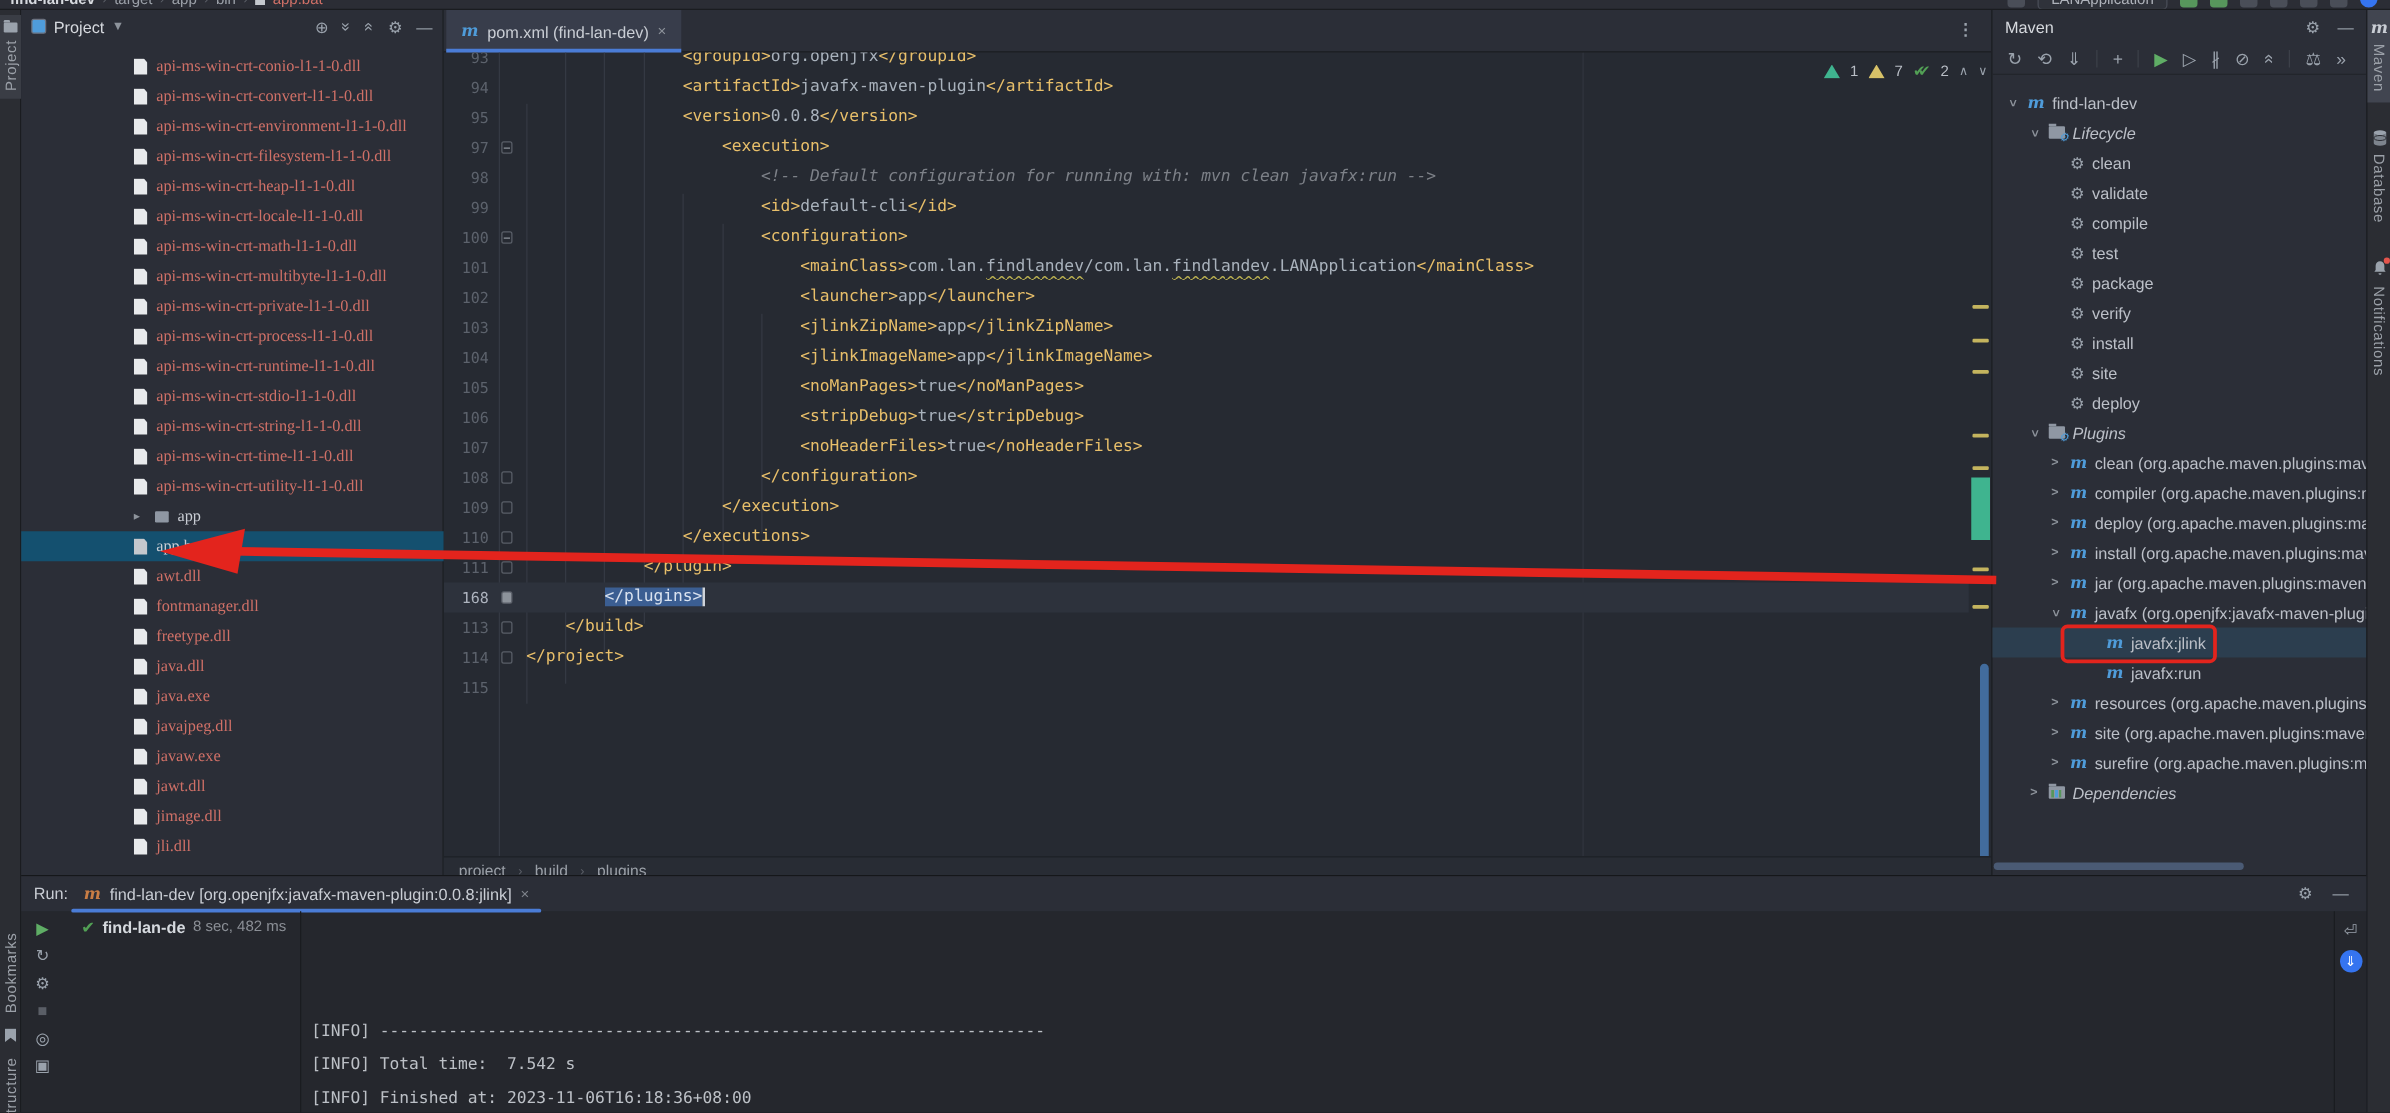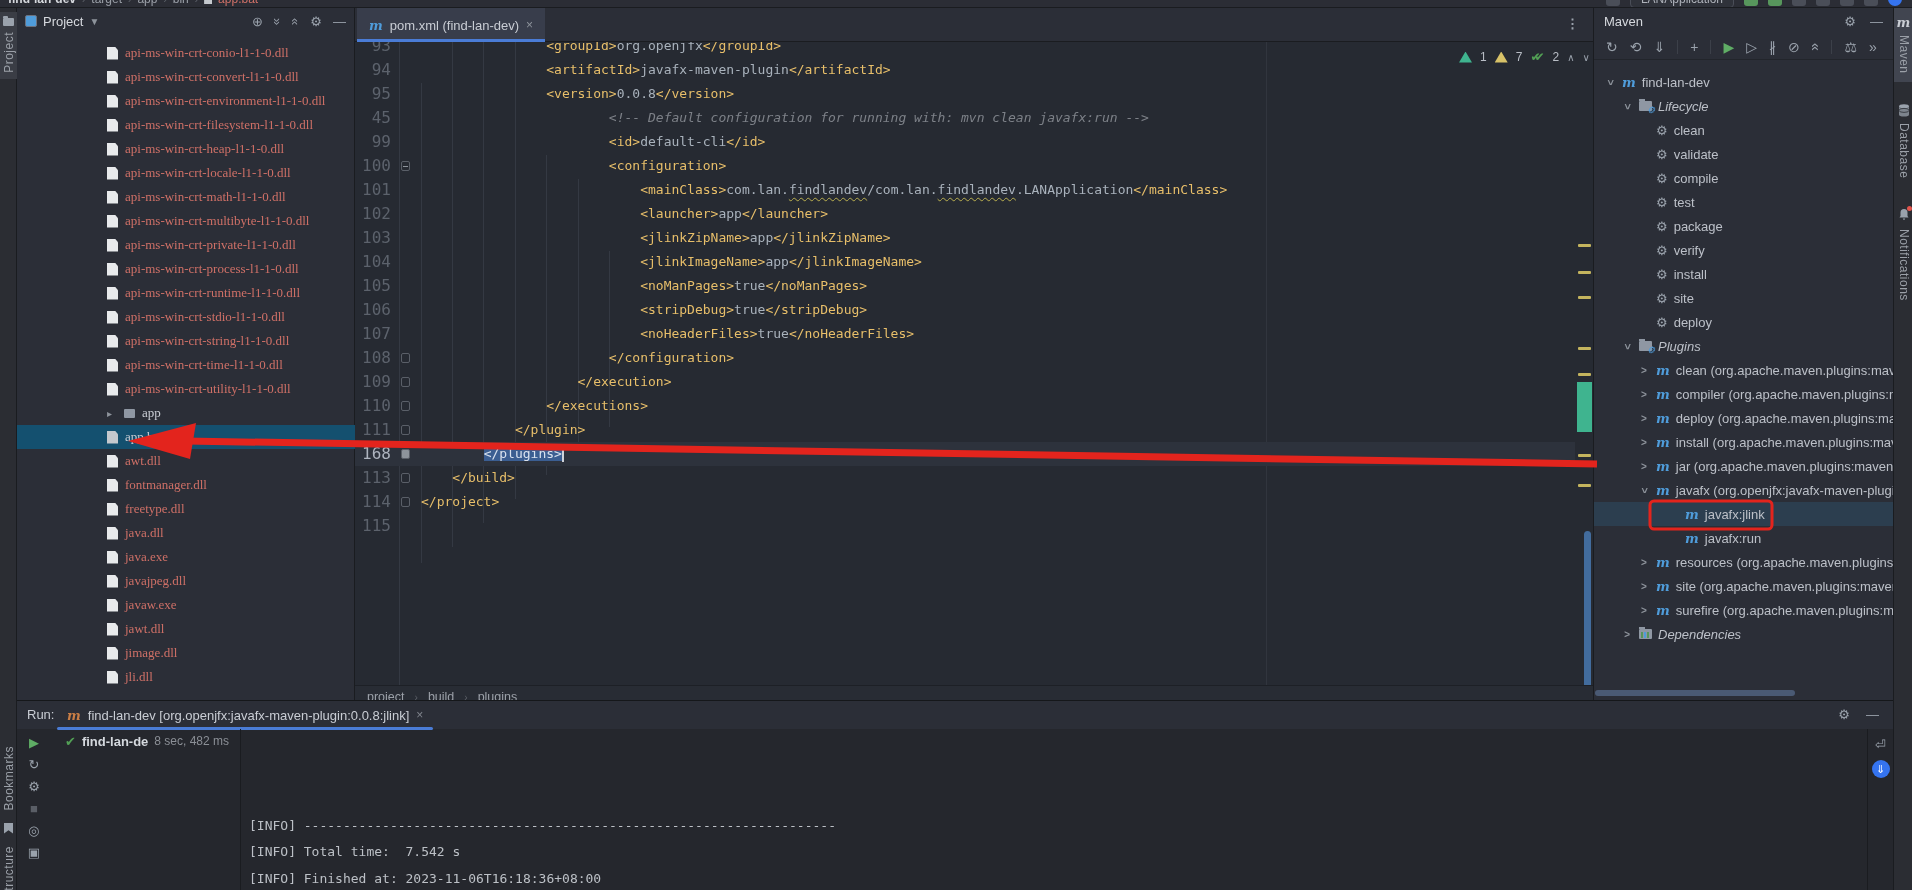--- a/index.html
+++ b/index.html
@@ -54,21 +54,21 @@
   .etab { position:absolute; left:2px; top:0; height:34px; display:flex; align-items:center; gap:7px; padding:0 12px; background:#383d4b; }
   .etab .uline { position:absolute; left:0; bottom:0; width:100%; height:3px; background:#4a7cd6; }
   .etab .ttl { color:#c9cdd4; }
   .etab .x { color:#8d939b; font-size:12px; }
   .m-ico { font-family:"DejaVu Serif", serif; font-weight:bold; font-style:italic; font-size:13px; color:#4f9cda; line-height:1; }
   .m-ico.tan { color:#c87d45; }
   #tabmore { position:absolute; right:14px; top:8px; color:#9aa2ac; font-weight:bold; }
 
   #codearea { position:absolute; left:0; top:34px; width:1238px; height:643px; overflow:hidden; }
   .cl { position:relative; height:24px; display:flex; align-items:center; font-family:"DejaVu Sans Mono", monospace; font-size:13px; white-space:pre; }
-  .cl .ln { width:36px; text-align:right; color:#5c626c; font-size:16px; flex:0 0 auto; }
+  .cl .ln { width:36px; text-align:right; color:#5c626c; font-size:12px; flex:0 0 auto; }
   .cl .fold { width:28px; flex:0 0 auto; display:flex; justify-content:center; }
   .cl .fold span { display:none; }
   .cl .fold.open span, .cl .fold.end span { display:block; width:9px; height:10px; border:1px solid #5a5f68; border-radius:2px; position:relative; }
   .cl .fold.open span::after { content:""; position:absolute; left:1px; top:4px; width:5px; height:1px; background:#8d939b; }
   .cl .fold.fill span { background:#8d939b; }
   .cl code { padding-left:2px; }
   .cl.cur { background:#2d323c; }
   .cl.cur .ln { color:#aeb4bf; }
   .pl { color:#a9b2bc; } .val { color:#a9b2bc; }
   .tag { color:#e8bf6a; }
@@ -412,23 +412,28 @@
             <code><span class="pl">                </span><span class="tag">&lt;artifactId&gt;</span><span class="val">javafx-maven-plugin</span><span class="tag">&lt;/artifactId&gt;</span></code>
           </div>
 
           <div class="cl">
             <span class="ln">95</span>
             <span class="fold"></span>
             <code><span class="pl">                </span><span class="tag">&lt;version&gt;</span><span class="val">0.0.8</span><span class="tag">&lt;/version&gt;</span></code>
           </div>
 
 
-
-          <div class="cl">
-            <span class="ln">45</span>
+          <div class="cl">
+            <span class="ln">97</span>
+            <span class="fold open"><span></span></span>
+            <code><span class="pl">                    </span><span class="tag">&lt;execution&gt;</span></code>
+          </div>
+
+          <div class="cl">
+            <span class="ln">98</span>
             <span class="fold"></span>
             <code><span class="pl">                        </span><span class="cm">&lt;!-- Default configuration for running with: mvn clean javafx:run --&gt;</span></code>
           </div>
 
           <div class="cl">
             <span class="ln">99</span>
             <span class="fold"></span>
             <code><span class="pl">                        </span><span class="tag">&lt;id&gt;</span><span class="val">default-cli</span><span class="tag">&lt;/id&gt;</span></code>
           </div>
 

